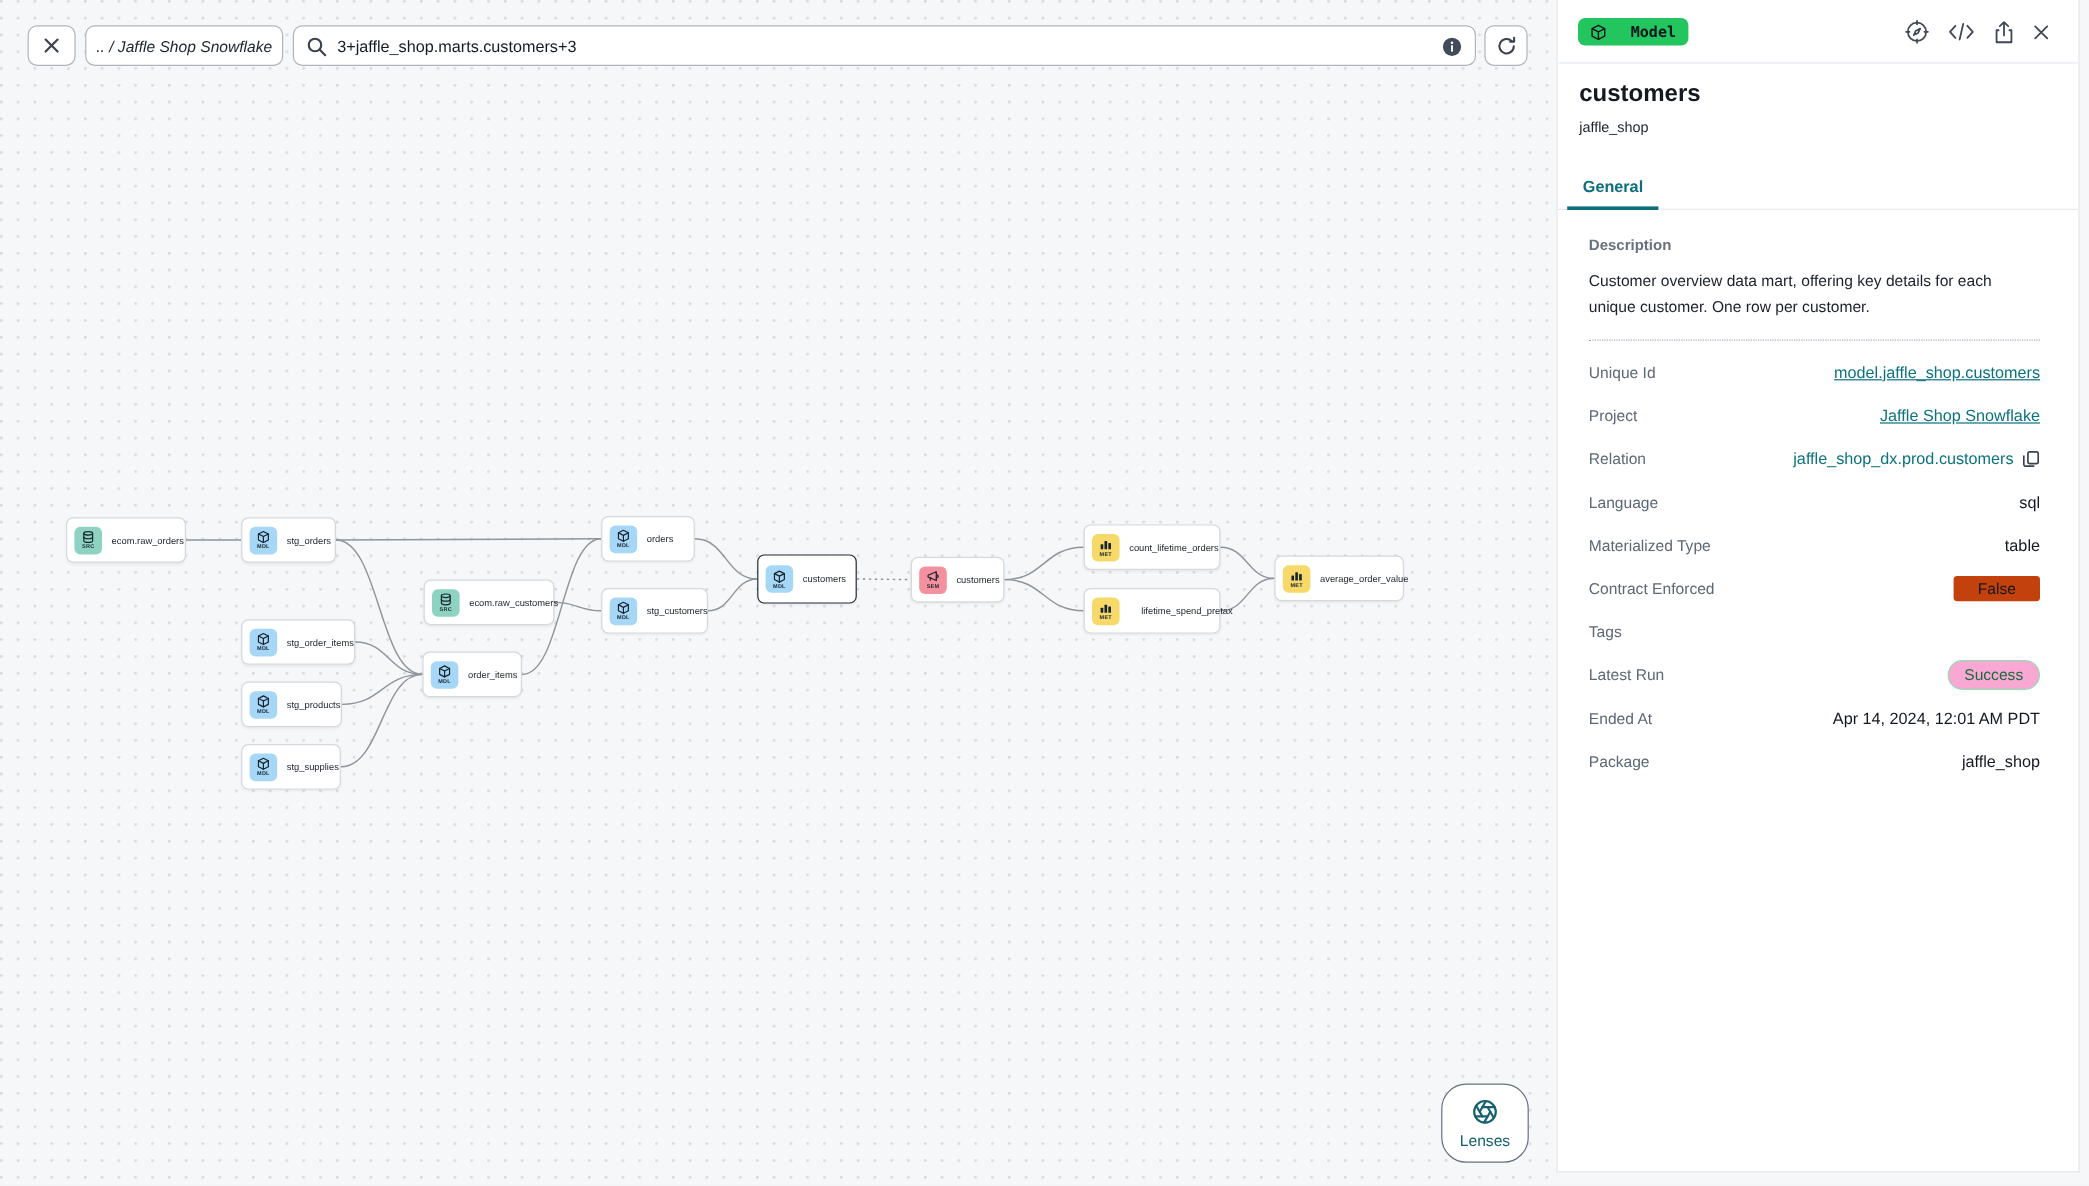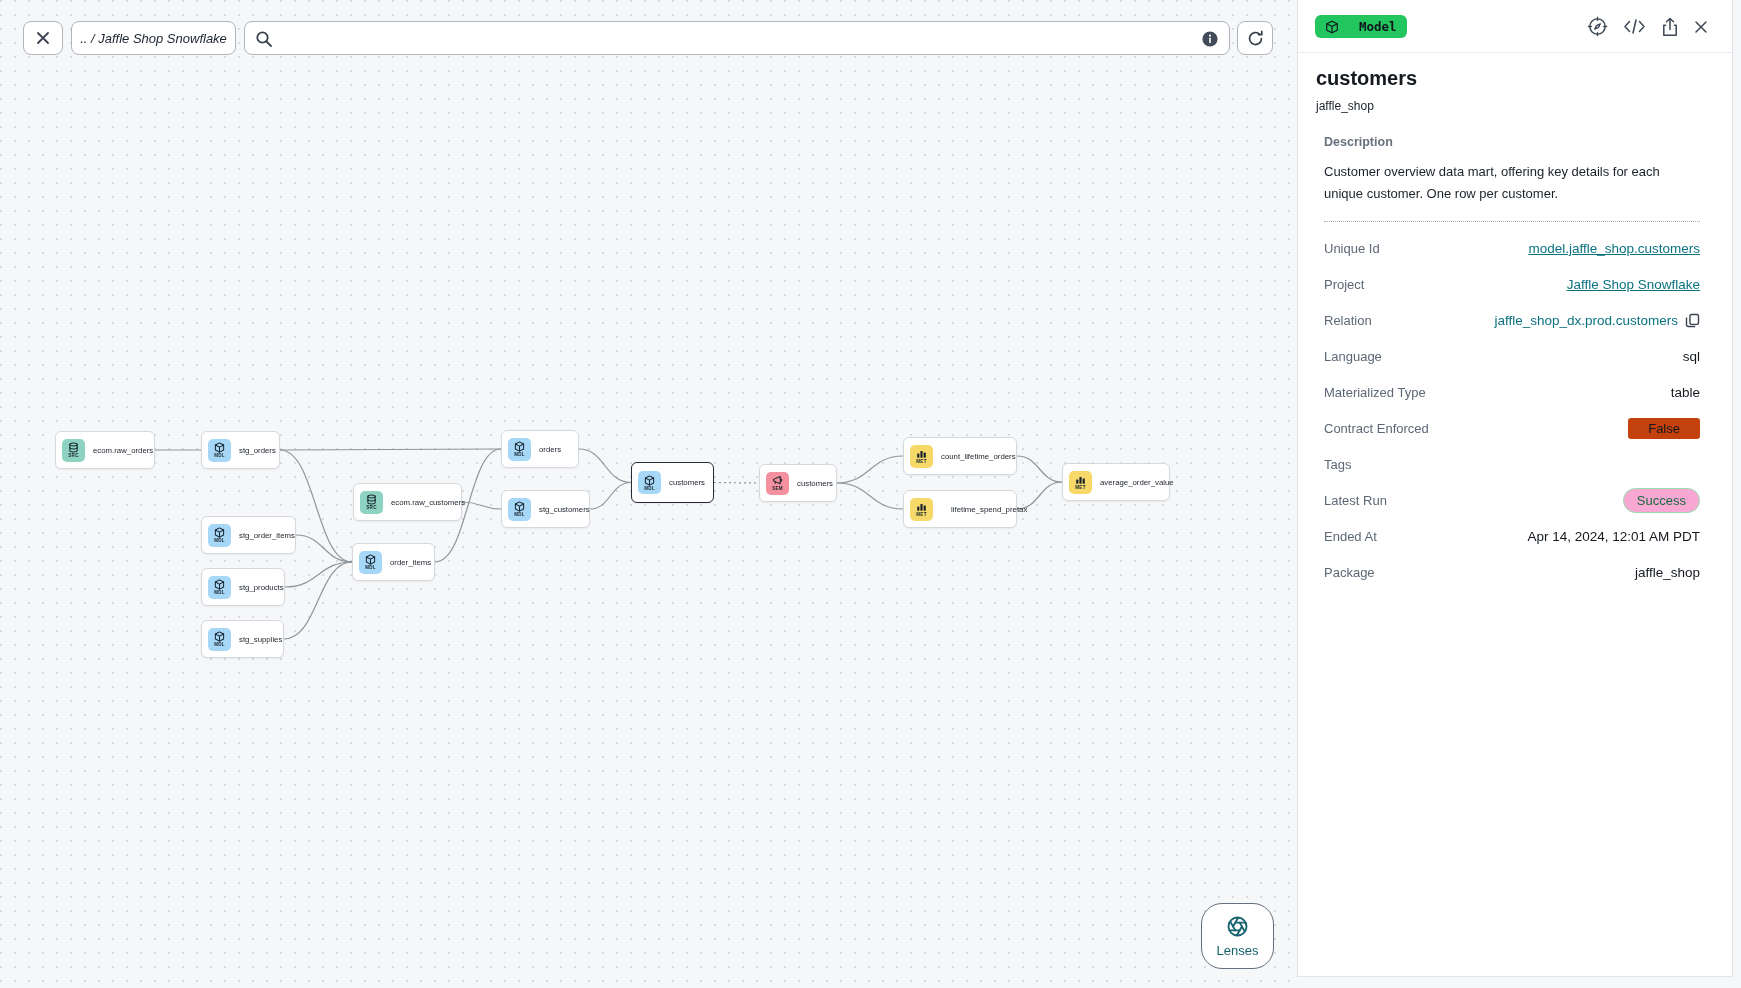--- a/index.html
+++ b/index.html
@@ -257,20 +257,21 @@
       </svg>
   </div>
   <div class="crumb">
     <span>.. / Jaffle Shop Snowflake</span>
   </div>
   <div class="searchbox">
     <svg class="ticon mag" width="18" height="18" viewBox="0 0 18 18">
         <circle cx="7.5" cy="7.5" r="5.2"></circle>
         <path d="M11.5 11.5 16 16"></path>
       </svg>
+    <input type="text" value="3+jaffle_shop.marts.customers+3" style="">
     <svg class="info" width="18" height="18" viewBox="0 0 18 18">
       <circle cx="9" cy="9" r="7.6" fill="#414b59"></circle>
       <circle cx="9" cy="5.6" r="1.1" fill="#fff"></circle>
         <rect x="8.2" y="7.6" width="1.6" height="5.6" rx="0.8" fill="#fff"></rect>
     </svg>
   </div>
   <div class="tbtn" id="refresh-btn">
     <svg class="ticon" width="19" height="19" viewBox="0 0 20 20">
       <path d="M16.3 10a6.3 6.3 0 1 1-1.8-4.4"></path>
         <path d="M16.6 2.6v3.4h-3.4"></path>
@@ -324,20 +325,23 @@
             </svg>
         </span>
       </span>
     </div>
 
     <div class="ptitleblock">
       <div class="ptitle">customers</div>
       <div class="psub">jaffle_shop</div>
     </div>
 
+    <div class="ptabs">
+      <span class="ptab">General</span>
+    </div>
 
     <div class="psection">
       <div class="dlabel">Description</div>
       <div class="dtext">Customer overview data mart, offering key details for each unique customer. One row per customer.</div>
       <div class="dotsep"></div>
       <div id="field-rows">
           <div class="frow">
             <span class="flabel">Unique Id</span>
             <a class="link">model.jaffle_shop.customers</a>
           </div>

